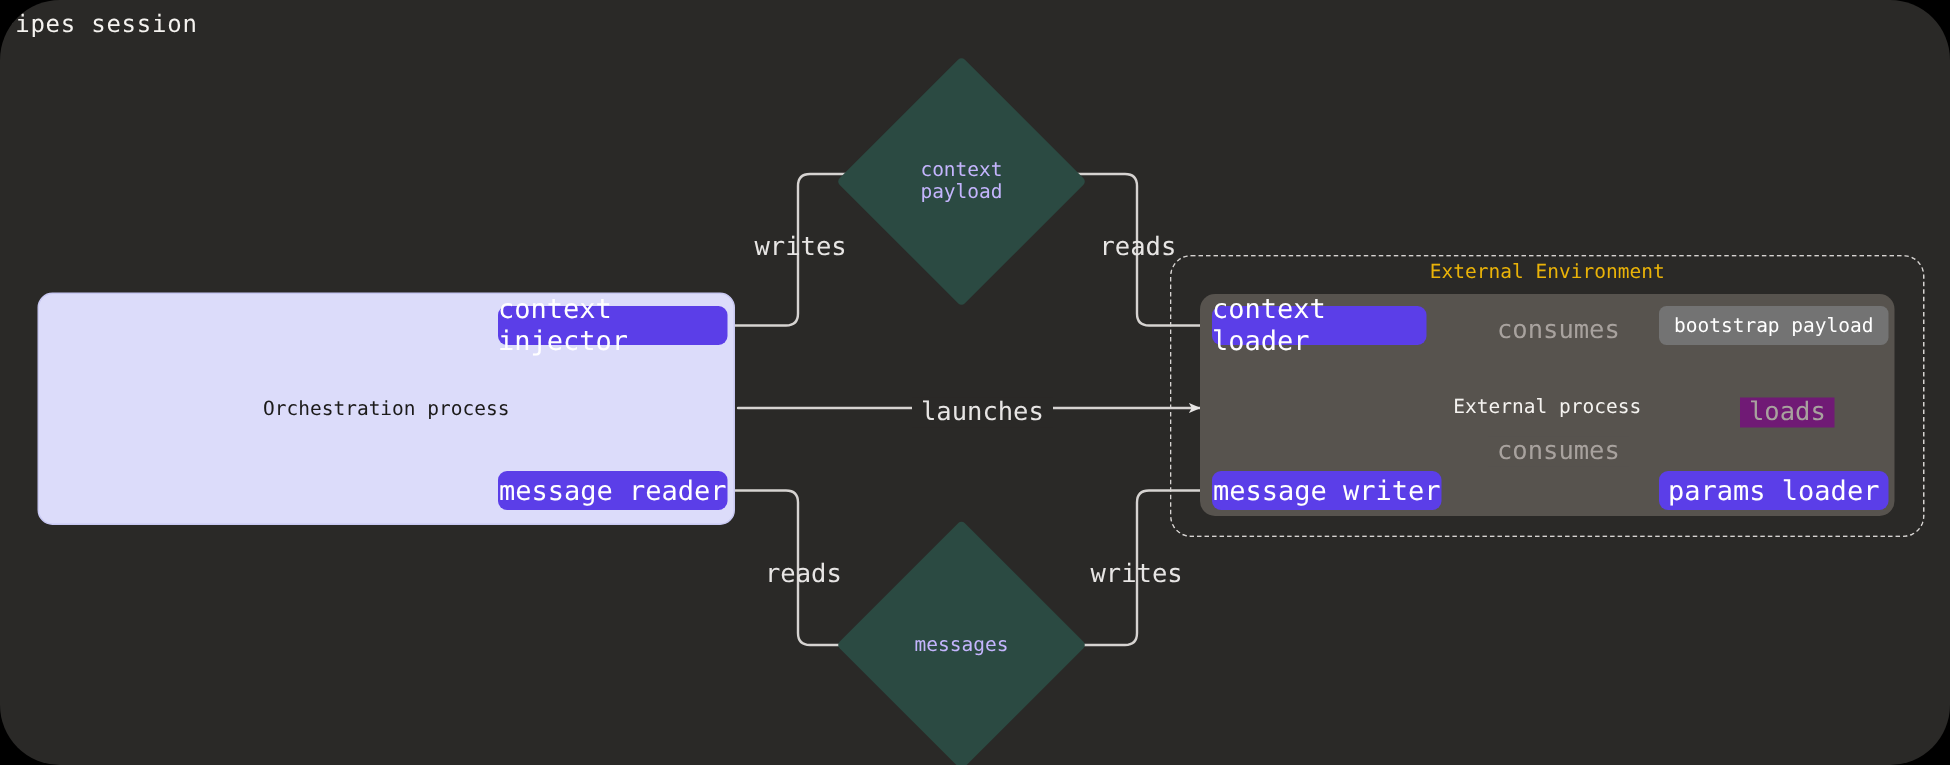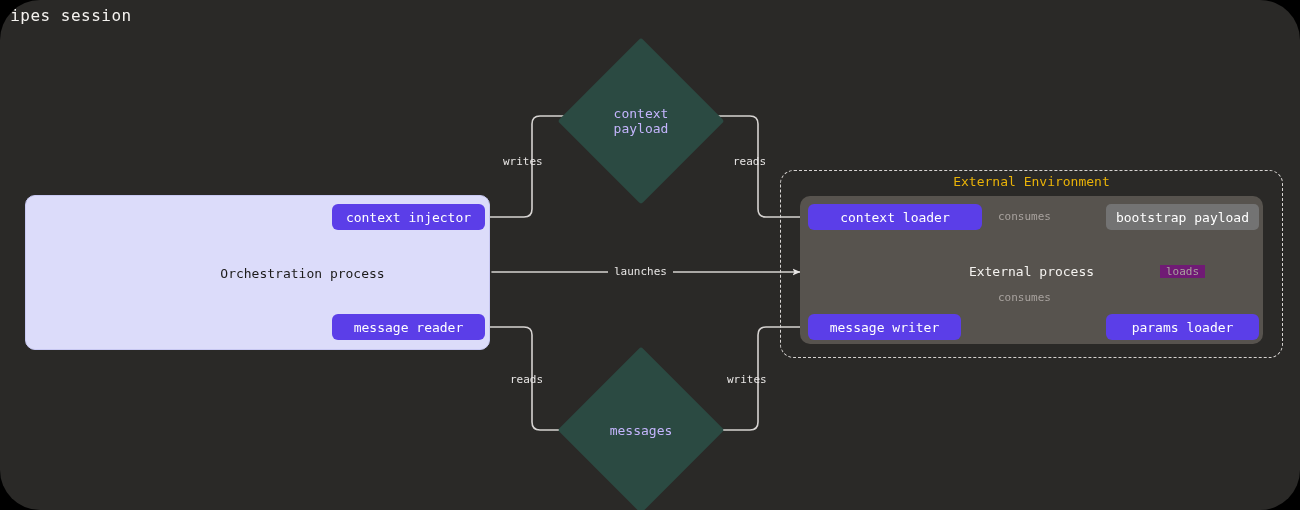--- a/index.html
+++ b/index.html
@@ -9,49 +9,49 @@
   #svg-layer{position:absolute;left:0;top:0;width:1300px;height:510px;}
 
   .title{position:absolute;left:0;top:6px;width:1300px;text-align:left;
          color:#f5f3f0;font-size:16px;letter-spacing:.5px;}
 
   .node{position:absolute;box-sizing:border-box;display:flex;align-items:center;justify-content:center;}
 
   .panel-orch{left:25px;top:195px;width:465px;height:155px;background:#dcdcfa;
               border-radius:10px;border:1px solid #c8c8f2;}
   .panel-orch .panel-label{position:absolute;left:0;top:50%;width:100%;transform:translateY(-50%);
-              text-align:center;color:#1c1b1a;font-size:13px;padding-left:45px;}
+              text-align:center;color:#1c1b1a;font-size:13px;}
 
   .ext-env{left:780px;top:170px;width:503px;height:188px;border:1.5px dashed #d6d3d1;border-radius:14px;background:transparent;}
   .ext-env-label{position:absolute;left:780px;top:174px;width:503px;text-align:center;color:#eab308;font-size:13px;}
 
   .ext-proc{left:800px;top:196px;width:463px;height:148px;background:#57534e;border-radius:10px;}
   .ext-proc-label{position:absolute;left:800px;top:264px;width:463px;text-align:center;color:#f5f3f0;font-size:13px;}
 
-  .pill{height:26px;border-radius:6px;background:#5b3ee8;color:#fff;font-size:13px;
+  .pill{height:26px;border-radius:6px;background:#5b3ee8;color:#fff;font-size:18px;
         display:flex;align-items:center;justify-content:center;position:absolute;}
 
   .ctx-injector{left:332px;top:204px;width:153px;}
   .msg-reader{left:332px;top:314px;width:153px;}
-  .ctx-loader{left:808px;top:204px;width:174px;}
+  .ctx-loader{left:808px;top:204px;width:143px;}
   .msg-writer{left:808px;top:314px;width:153px;}
   .params-loader{left:1106px;top:314px;width:153px;}
 
   .rect-teal{position:absolute;left:1106px;top:204px;width:153px;height:26px;background:#737373;
              color:#fff;font-size:13px;border-radius:5px;display:flex;align-items:center;justify-content:center;}
 
   .diamond{position:absolute;width:118px;height:118px;background:#2b4a42;transform:rotate(45deg);border-radius:3px;}
   .diamond-wrap{position:absolute;width:118px;height:118px;}
   .diamond-wrap .dlabel{position:absolute;left:-40px;top:0;width:198px;height:118px;
        display:flex;align-items:center;justify-content:center;color:#c4b5fd;font-size:13px;
        line-height:15px;text-align:center;white-space:pre;}
   .d-ctx{left:582px;top:62px;}
   .d-msg{left:582px;top:371px;}
 
-  .elabel{position:absolute;color:#e7e5e4;font-size:11px;white-space:nowrap;}
+  .elabel{position:absolute;color:#e7e5e4;font-size:17px;white-space:nowrap;}
   .elabel.dim{color:#a8a29e;}
 </style>
 </head>
 <body>
 
 <div id="canvas">
 
   <div class="title">Pipes session</div>
 
   <svg id="svg-layer">

